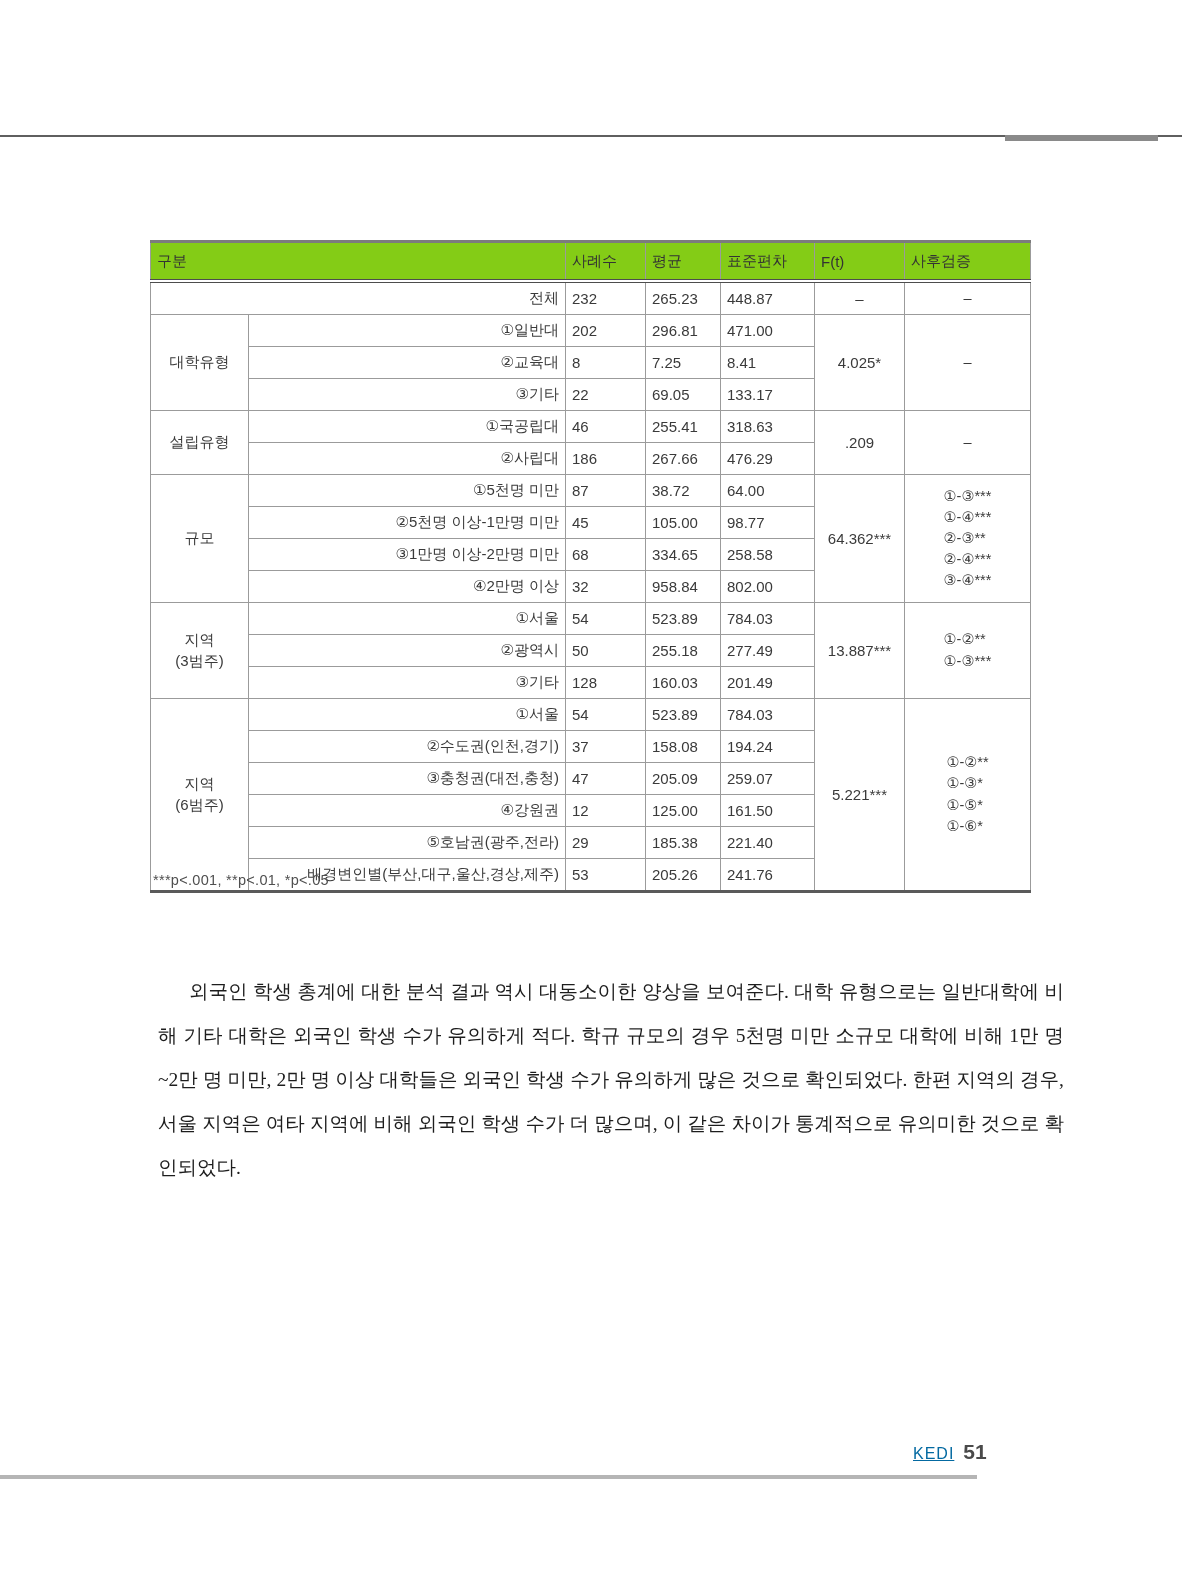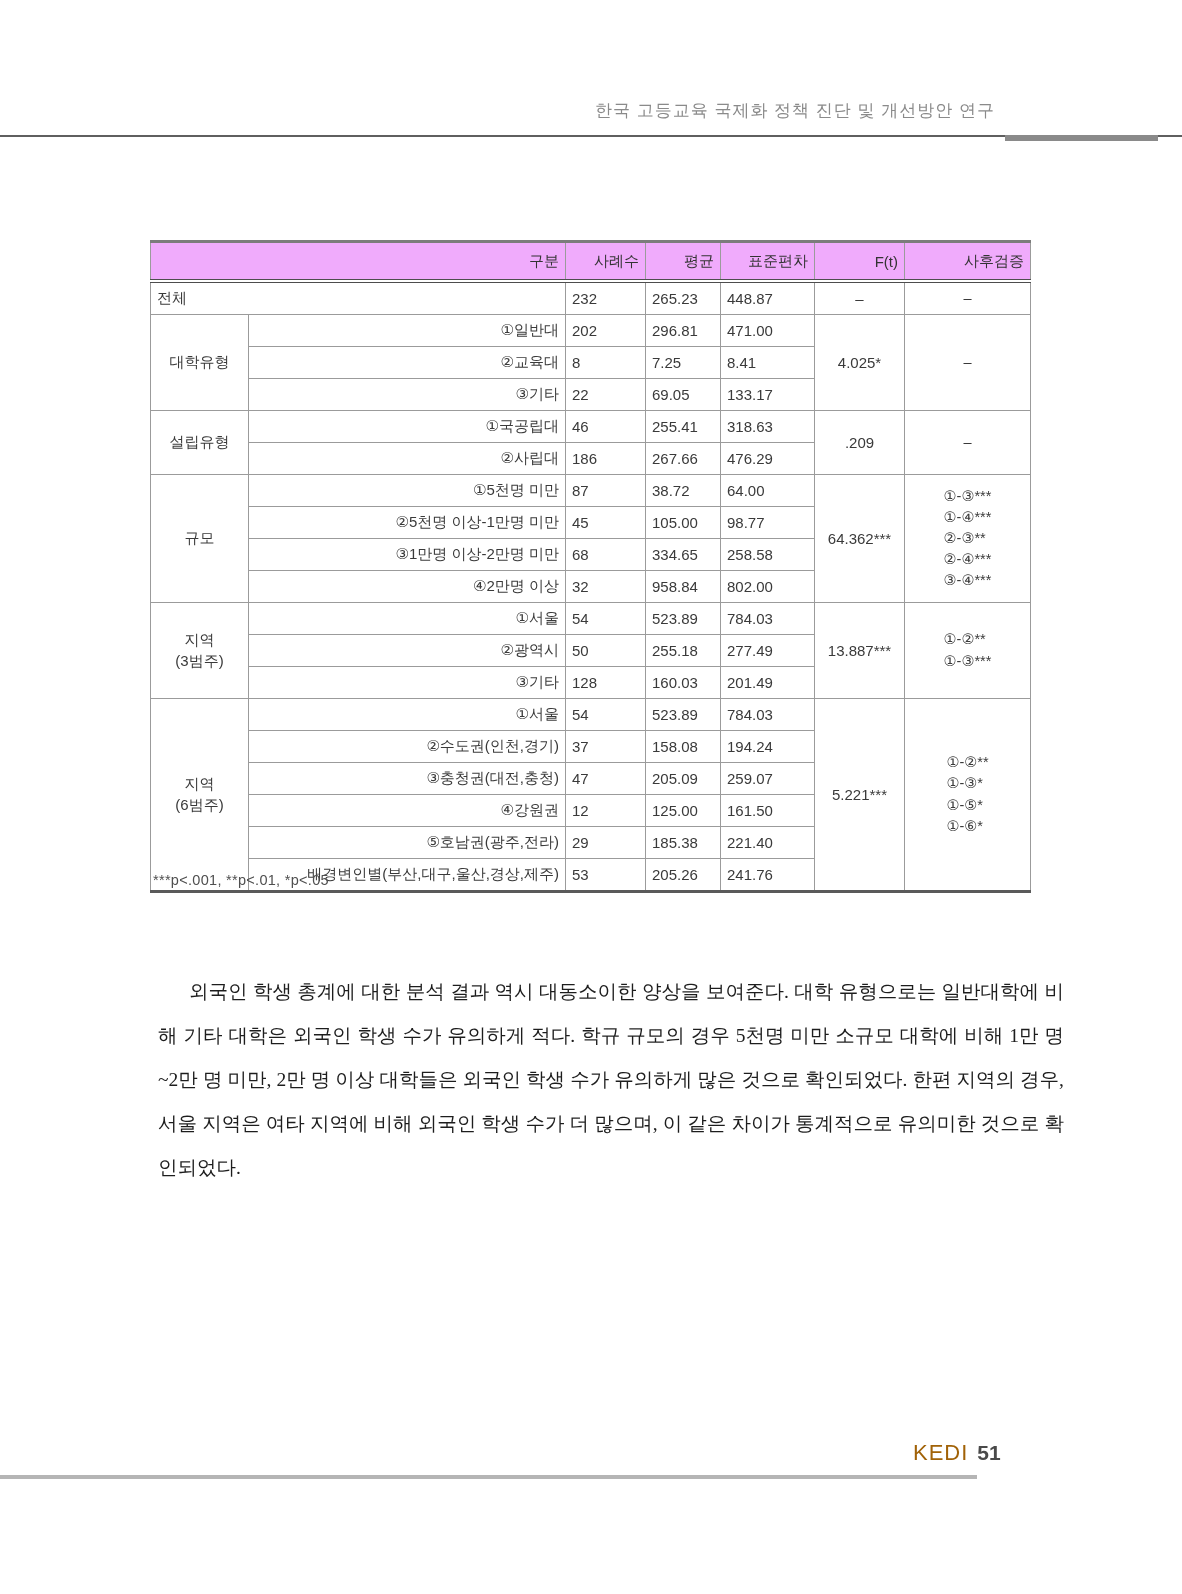--- a/index.html
+++ b/index.html
@@ -42,63 +42,62 @@
     font-size:15px;color:#3a3a3a;
     border-left:1px solid #9b9b9b;border-right:1px solid #9b9b9b;
     border-top:3px solid #7c7c7c;border-bottom:3px solid #5a5a5a;
   }
   table.stats th,table.stats td{
     border:1px solid #9b9b9b;
     padding:0 6px;height:31px;
     font-weight:400;overflow:hidden;white-space:nowrap;
   }
   table.stats thead th{
-    background:#f0abfc;height:36px;
+    background:#84cc16;height:36px;
     border-bottom:4px double #4d4d4d;
-    text-align:right;color:#333;
+    text-align:left;color:#333;
   }
   td.cat{ text-align:center;line-height:1.35; }
   td.lbl{ text-align:right;padding-left:9px; }
   td.num{ text-align:left;padding-right:12px; }
   td.fval{ text-align:center; }
   td.post{ text-align:center;line-height:1.45;font-size:14.5px; }
   td.post .ph-list{ display:inline-block;text-align:left;vertical-align:middle; }
-  td.total-lbl{ text-align:left; }
+  td.total-lbl{ text-align:right; }
 
   
   .footnote{
     position:absolute;top:872px;left:153px;
     font-size:14.5px;color:#4f4f4f;letter-spacing:.3px;
   }
 
   
   .body-text{
     position:absolute;top:952px;left:140px;width:906px;
     font-family:"Liberation Serif","DejaVu Serif",serif;
     font-size:19.5px;line-height:44px;color:#1d1d1d;
     text-align:justify;text-indent:31px;margin:18px;
   }
 
   
   .footer-text{
     position:absolute;top:1440px;left:913px;white-space:nowrap;
   }
-  .footer-brand{ font-size:22px;color:#a16207;letter-spacing:1px; }
+  .footer-brand{ font-size:16px;color:#0369a1;letter-spacing:1px;text-decoration:underline; }
   .footer-page{ font-size:21px;color:#4a4a4a;font-weight:700;margin-left:9px; }
   .footer-rule{
     position:absolute;top:1475px;left:0;
     width:977px;height:4px;background:#b5b5b5;
   }
 </style>
 </head>
 <body>
 
 <div class="page">
 
-  <div class="running-title">한국 고등교육 국제화 정책 진단 및 개선방안 연구</div>
   <div class="header-rule">
     <span class="thick-seg"></span>
   </div>
 
 
   <table class="stats">
     <colgroup>
       <col style="width:98px">
         <col style="width:317px">
         <col style="width:80px">

